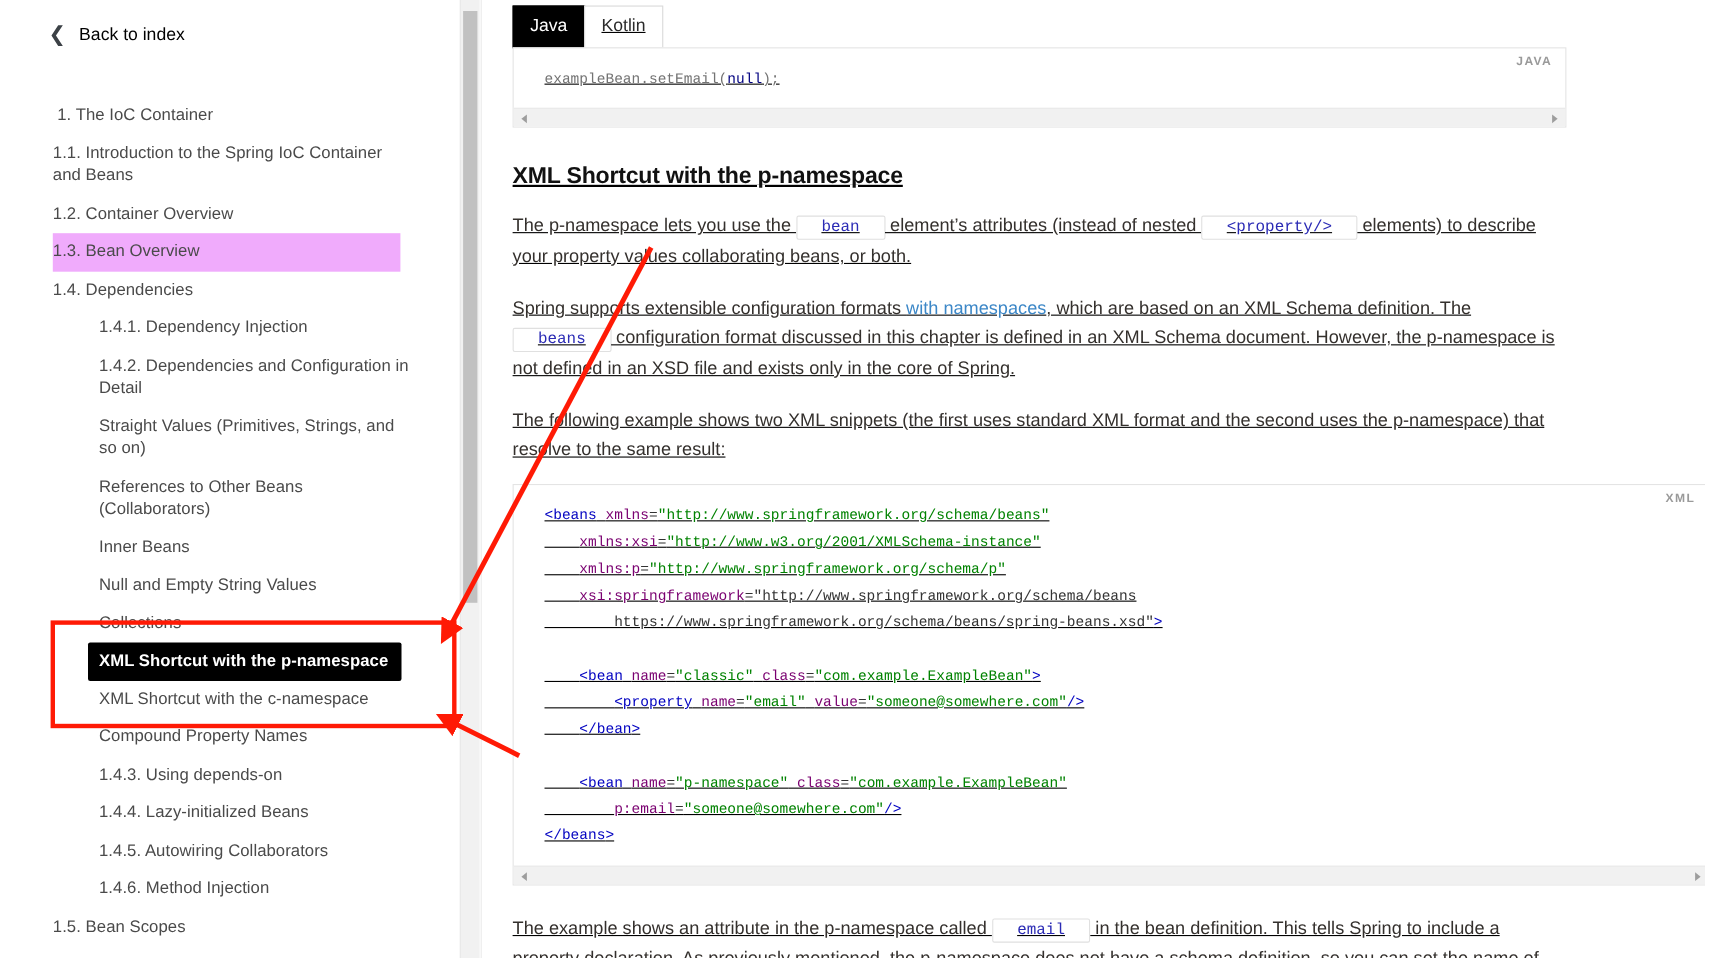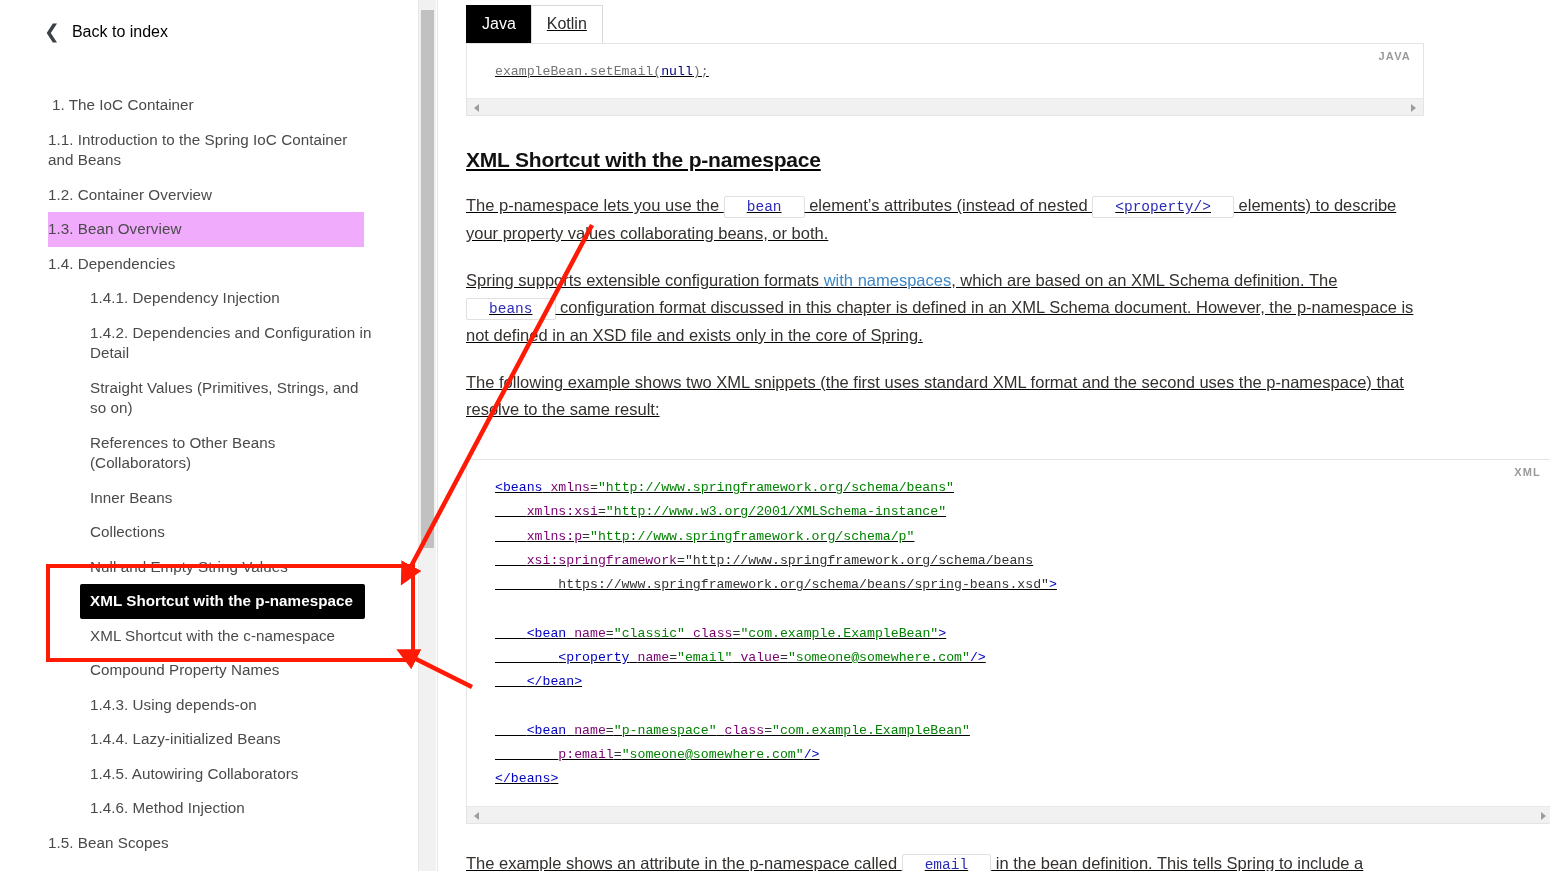--- a/index.html
+++ b/index.html
@@ -187,24 +187,24 @@
         <div class="selected-wrap">
           <div class="toc-item lvl3">Straight Values (Primitives, Strings, and so on)</div>
         </div>
         <div class="selected-wrap">
           <div class="toc-item lvl3">References to Other Beans (Collaborators)</div>
         </div>
         <div class="selected-wrap">
           <div class="toc-item lvl3">Inner Beans</div>
         </div>
         <div class="selected-wrap">
+          <div class="toc-item lvl3">Null and Empty String Values</div>
+        </div>
+        <div class="selected-wrap">
           <div class="toc-item lvl3">Collections</div>
-        </div>
-        <div class="selected-wrap">
-          <div class="toc-item lvl3">Null and Empty String Values</div>
         </div>
         <div class="selected-wrap"><div class="toc-item selected">XML Shortcut with the p-namespace</div></div>
         <div class="selected-wrap">
           <div class="toc-item lvl3">XML Shortcut with the c-namespace</div>
         </div>
         <div class="selected-wrap">
           <div class="toc-item lvl3">Compound Property Names</div>
         </div>
         <div class="selected-wrap">
           <div class="toc-item lvl3">1.4.3. Using depends-on</div>
@@ -248,21 +248,21 @@
       </div>
 
       <h2 class="sec">XML Shortcut with the p-namespace</h2>
 
       <p class="body"><span>The p-namespace lets you use the </span><code class="inl">bean</code><span> element’s attributes (instead of nested </span><code class="inl">&lt;property/&gt;</code><span> elements) to describe your property values collaborating beans, or both.</span></p>
 
       <p class="body"><span>Spring supports extensible configuration formats </span><a class="lnk" href="#">with namespaces</a><span>, which are based on an XML Schema definition. The </span><code class="inl">beans</code><span> configuration format discussed in this chapter is defined in an XML Schema document. However, the p-namespace is not defined in an XSD file and exists only in the core of Spring.</span></p>
 
       <p class="body">The following example shows two XML snippets (the first uses standard XML format and the second uses the p-namespace) that resolve to the same result:</p>
 
-      <div class="codeblock" style="width:1088px; margin-top:36px;">
+      <div class="codeblock" style="width:1088px; margin-top:17px;">
         <div class="code-lang">XML</div>
         <div class="code-body" id="xmlcode"><span class="t-tag">&lt;beans</span> <span class="t-attr">xmlns</span>=<span class="t-str">"http://www.springframework.org/schema/beans"</span>
     <span class="t-attr">xmlns:xsi</span>=<span class="t-str">"http://www.w3.org/2001/XMLSchema-instance"</span>
     <span class="t-attr">xmlns:p</span>=<span class="t-str">"http://www.springframework.org/schema/p"</span>
     <span class="t-attr">xsi:springframework</span>="http://www.springframework.org/schema/beans
         https://www.springframework.org/schema/beans/spring-beans.xsd"<span class="t-tag">&gt;</span>
 
     <span class="t-tag">&lt;bean</span> <span class="t-attr">name</span>=<span class="t-str">"classic"</span> <span class="t-attr">class</span>=<span class="t-str">"com.example.ExampleBean"</span><span class="t-tag">&gt;</span>
         <span class="t-tag">&lt;property</span> <span class="t-attr">name</span>=<span class="t-str">"email"</span> <span class="t-attr">value</span>=<span class="t-str">"someone@somewhere.com"</span><span class="t-tag">/&gt;</span>
     <span class="t-tag">&lt;/bean</span><span class="t-tag">&gt;</span>

